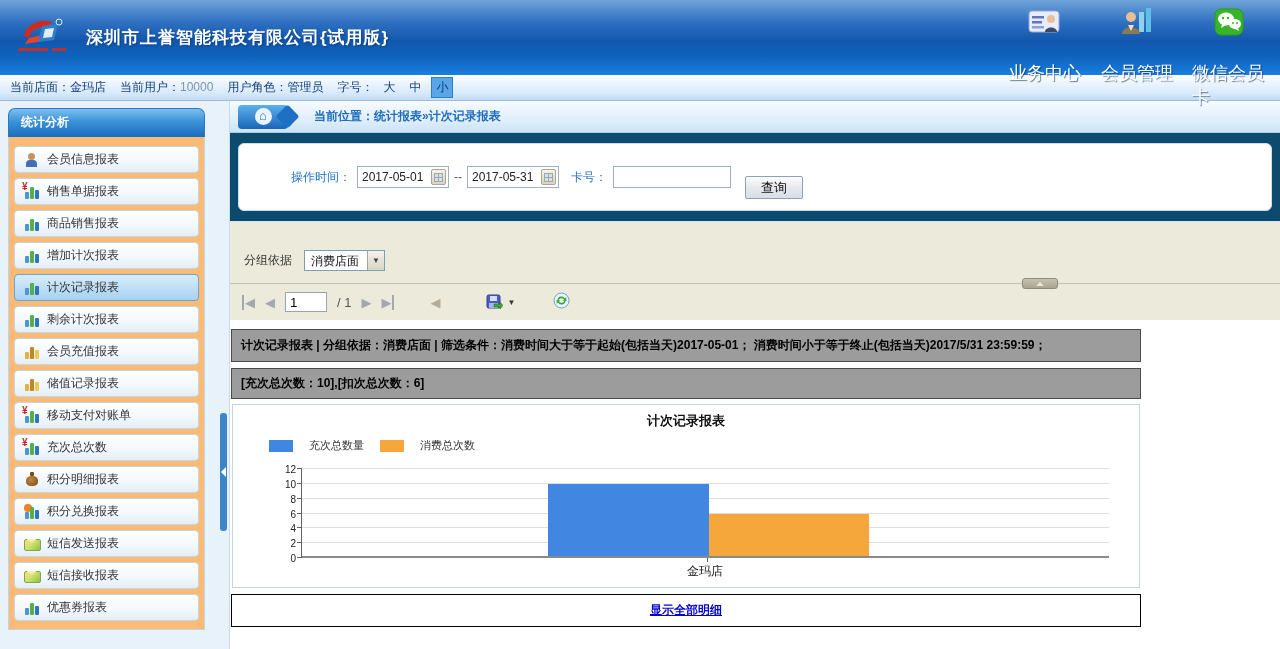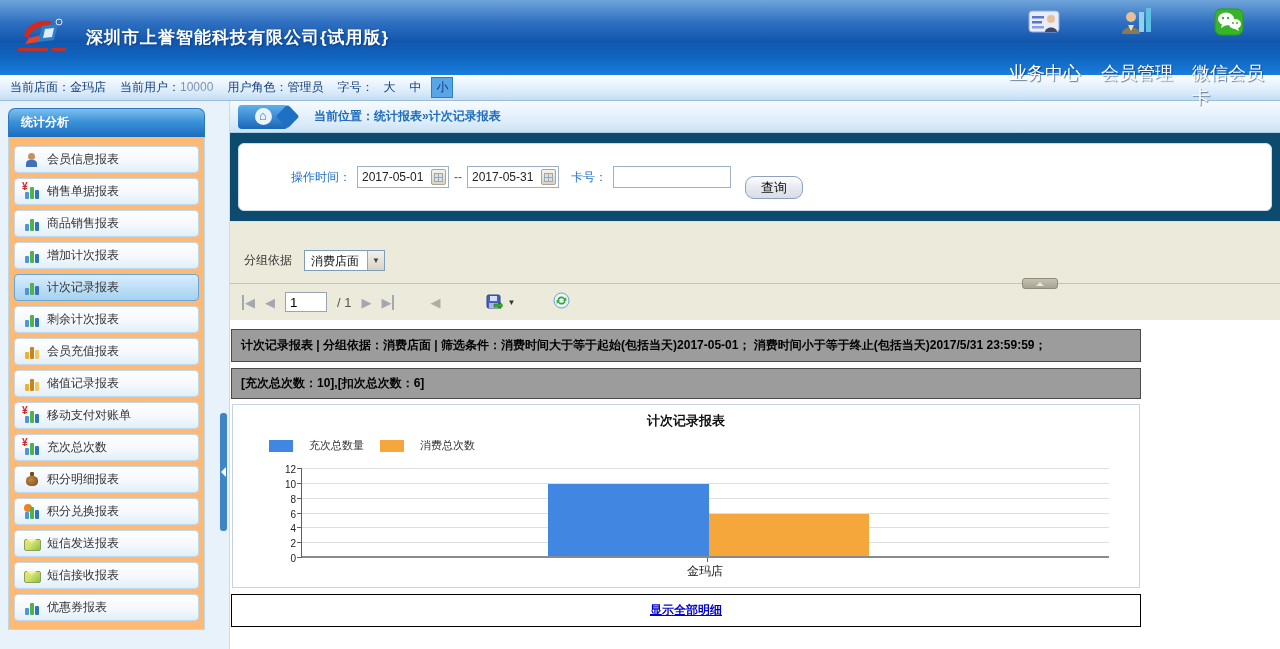--- a/index.html
+++ b/index.html
@@ -64,21 +64,21 @@
   .f-label { color:#2272c3; margin-right:6px; }
   .datebox { display:flex; align-items:center; border:1px solid #9db0c4; background:#fff; height:22px; padding:0 2px 0 4px; width:92px; justify-content:space-between; }
   .datebox input { border:none; outline:none; width:66px; font-size:12px; color:#222; font-family:inherit; }
   .cal-btn { width:15px; height:16px; background:#e7e3d7 linear-gradient(180deg,#f6f3ea,#d8d3c3); border:1px solid #aaa697; border-radius:2px; cursor:pointer; position:relative; }
   .cal-btn::after { content:""; position:absolute; inset:3px 2px 2px 2px; background:
       linear-gradient(#9aa 1px,transparent 1px) 0 0/4px 4px,
       linear-gradient(90deg,#9aa 1px,transparent 1px) 0 0/4px 4px, #dde; }
   .date-sep { margin:0 5px; color:#555; }
   .cardbox { border:1px solid #9db0c4; height:22px; width:118px; margin-right:14px; }
   .cardbox input { border:none; outline:none; width:100%; height:100%; padding:0 4px; font-family:inherit; }
-  .btn-query { width:58px; height:23px; background:linear-gradient(180deg,#fefefe,#e6e9ef 50%,#d8dde8); border:1px solid #8da0bc; border-radius:9px; font-size:13px; color:#111; cursor:pointer; font-family:inherit;margin-top:21px; }
+  .btn-query { width:58px; height:23px; background:linear-gradient(180deg,#fefefe,#e6e9ef 50%,#d8dde8); border:1px solid #8da0bc; border-radius:2px; font-size:13px; color:#111; cursor:pointer; font-family:inherit;margin-top:21px; }
 
   .groupbar { height:62px; background:#eceadb; border-top:1px solid #d6e4f2; padding:18px 0 0 14px; display:flex; align-items:center; gap:12px; height:62px; }
   .groupbar { padding-top:16px; }
   .g-label { color:#333; }
   .selectbox { display:flex; border:1px solid #7f9db9; background:#fff; height:21px; cursor:pointer; }
   .selectbox .sel-text { padding:2px 8px 0 6px; min-width:62px; color:#111; }
   .sel-btn { width:17px; background:linear-gradient(180deg,#f2f1ea,#d8d4c4); border-left:1px solid #aaa697; color:#444; font-size:8px; display:flex; align-items:center; justify-content:center; }
 
   .pagerbar { height:37px; background:#eceadb; border-top:1px solid #c6c2ae; display:flex; align-items:center; padding-left:12px; position:relative; gap:10px; }
   .pg { color:#a3a8b0; font-size:13px; cursor:pointer; }

